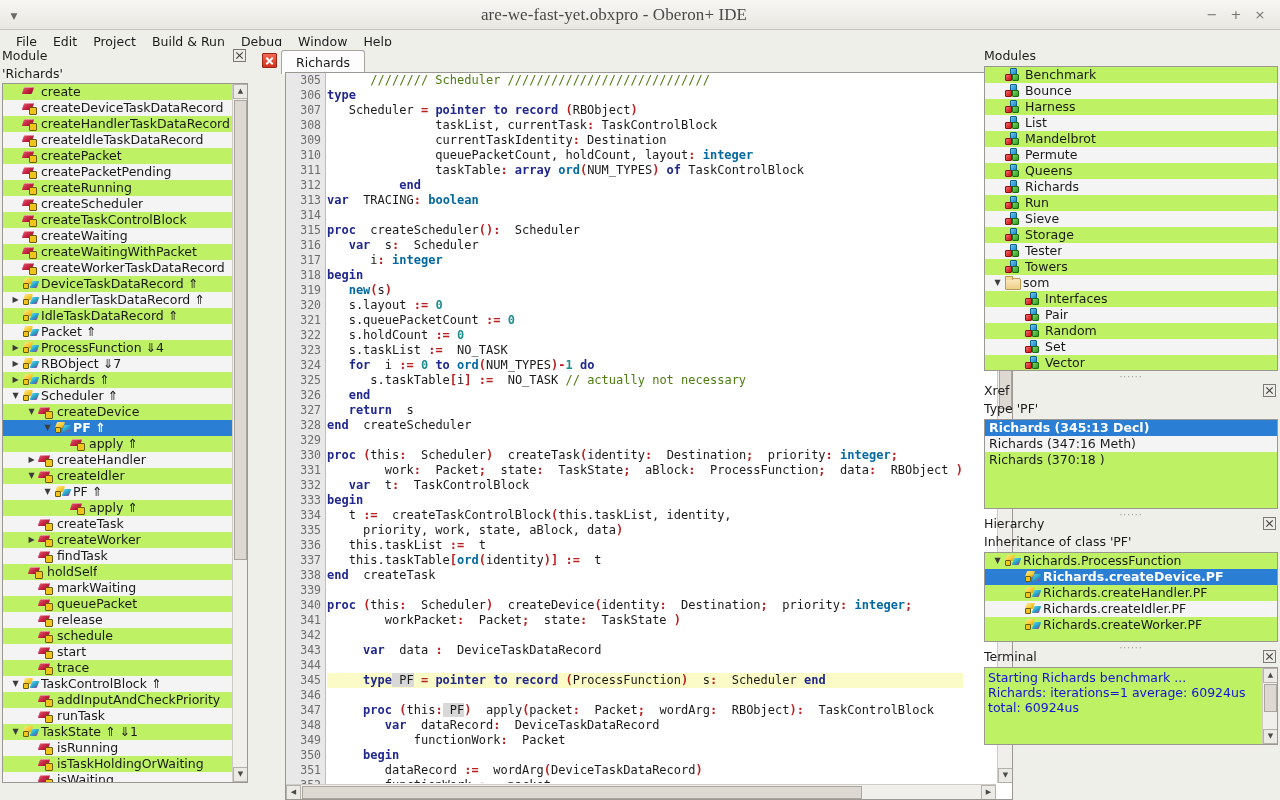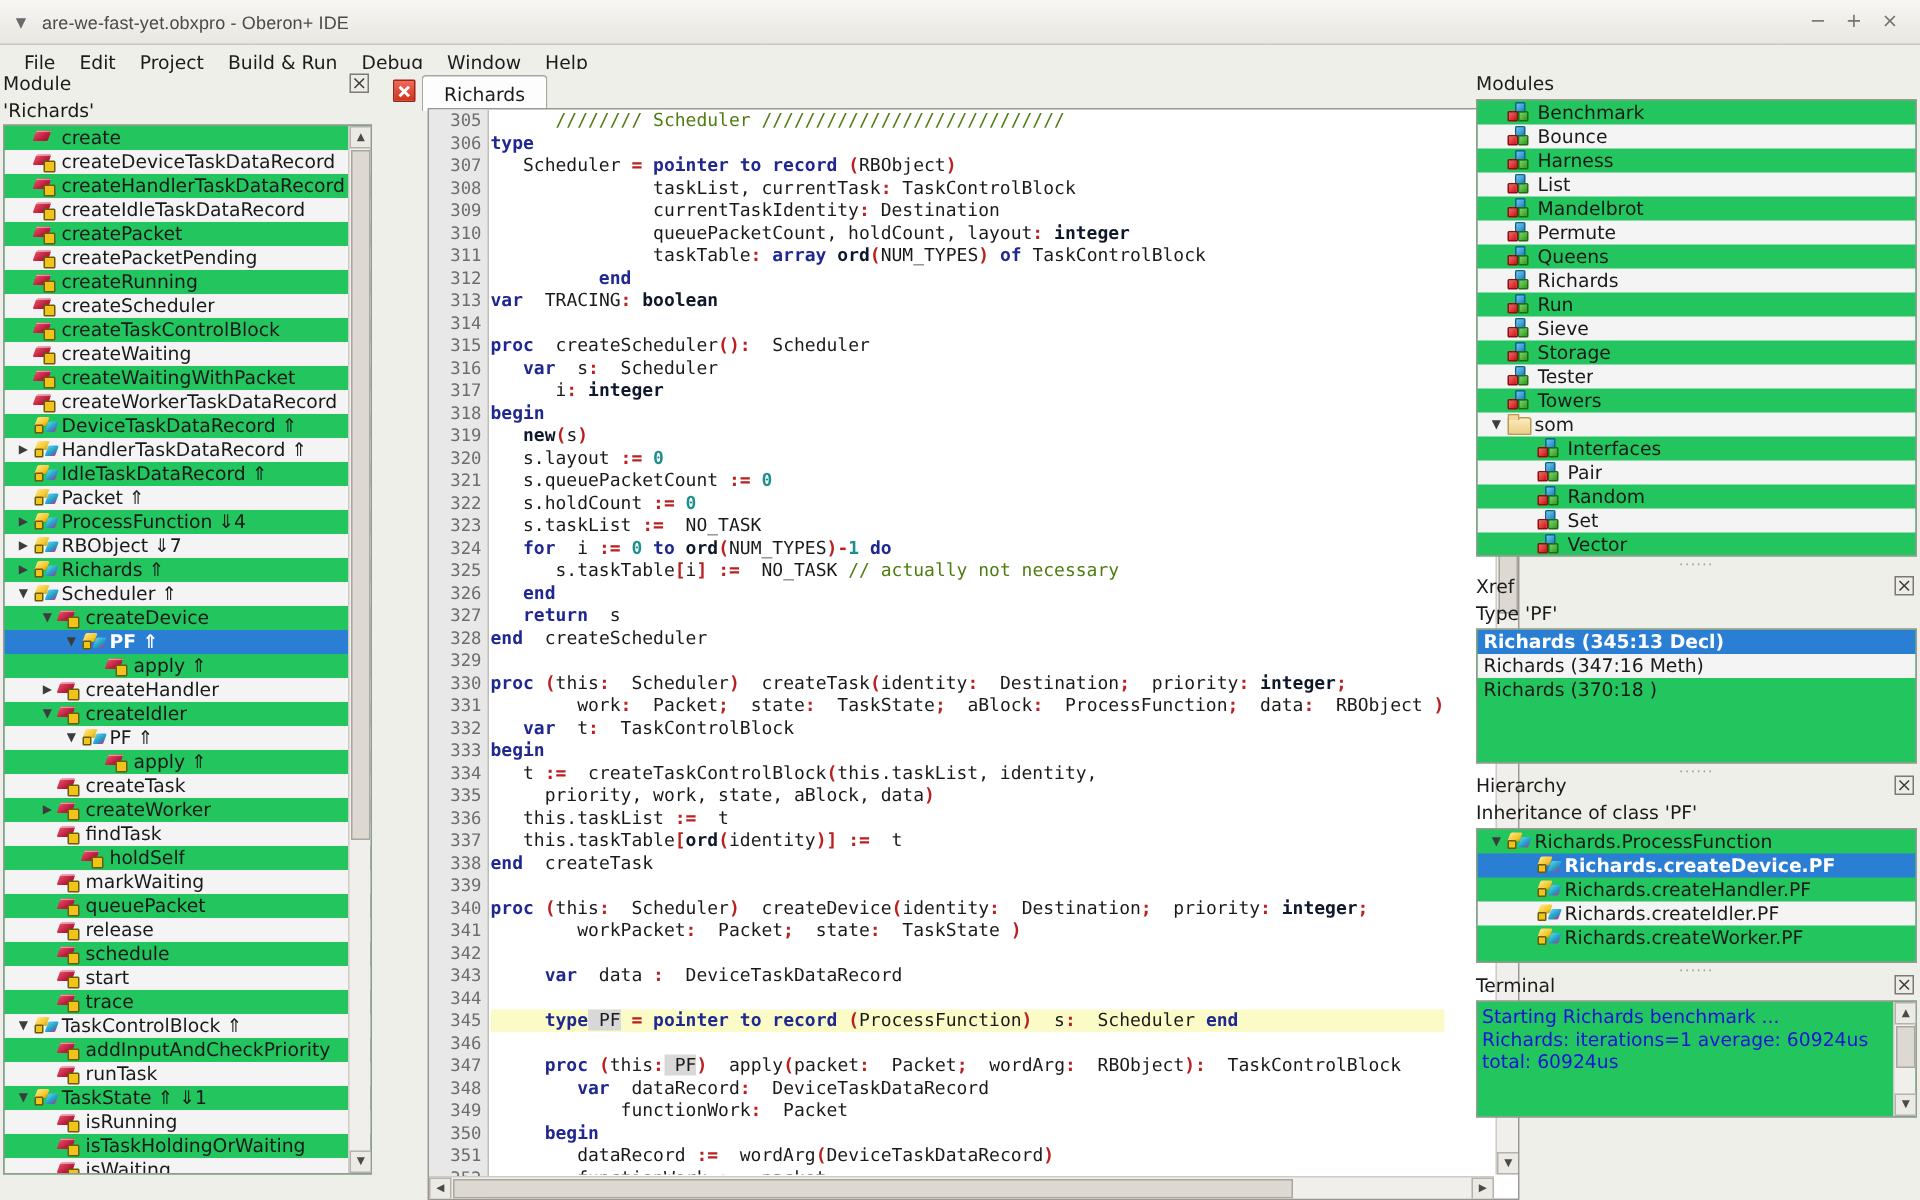--- a/index.html
+++ b/index.html
@@ -17,22 +17,22 @@
   #titlebar {
     position: absolute; left:0; top:0; width:1280px; height:30px;
     background: linear-gradient(to bottom, #f7f6f3 0%, #e9e7e1 100%);
     border-bottom: 1px solid #c9c6bd;
     display:flex; align-items:center;
   }
   #tb-menuarrow {
     width: 28px; text-align:center; color:#6a6a6a; font-size:9px; padding-top:2px;
   }
   #tb-title {
-    flex:1; font-size:12px; color:#4a4a4a;
-    font-family:Liberation Sans, sans-serif;
+    flex:1; text-align:center; font-size:17px; color:#4a4a4a;
+    font-family:Liberation Serif, serif;
     letter-spacing:0.1px;
   }
   #tb-controls { display:flex; align-items:center; padding-right:8px; }
   #tb-controls .wbtn {
     width:24px; height:22px; line-height:22px; text-align:center;
     color:#77746e; font-size:13px; cursor:default;
   }
 
   
   #menubar {
@@ -61,21 +61,21 @@
   .closebox:before, .closebox:after {
     content:""; position:absolute; left:1px; top:5px; width:9px; height:1px;
     background:#3a3a3a;
   }
   .closebox:before { transform: rotate(45deg); }
   .closebox:after  { transform: rotate(-45deg); }
 
   .subtitle { font-size:12.5px; height:18px; line-height:18px; padding-left:2px; }
 
   .treebox {
-    background:#22c55e; border:1px solid #9b9894;
+    background:#bef264; border:1px solid #9b9894;
     overflow:hidden; position:relative;
   }
   .rowlist { position:absolute; left:0; top:0; right:0; }
   .row {
     height:16px; line-height:16px; display:flex; align-items:center;
     font-size:12.5px; white-space:nowrap; padding-right:4px;
   }
   .row.alt { background:#f4f4f4; }
   .row.sel { background:#2a7fd4; color:#fff; font-weight:bold; }
   .row .lbl { overflow:hidden; text-overflow:clip; }
@@ -208,21 +208,21 @@
     position:absolute; left:41px; top:0; right:16px; bottom:16px;
     overflow:hidden;
   }
   #codelines { position:absolute; left:0; top:0; }
   .cl {
     height:15px; line-height:15px; white-space:pre;
     font-family:"DejaVu Sans Mono", monospace; font-size:12px; color:#1a1a1a;
   }
   .cl.hl { background:#fbfbc8; }
   .k  { color:#20288f; font-weight:bold; }       
-  .b  { color:#0f172a; font-weight:bold; }       
+  .b  { color:#0369a1; font-weight:bold; }       
   .p  { color:#bb2020; font-weight:bold; }       
   .n  { color:#1d8f8f; font-weight:bold; }       
   .cm { color:#4d7c0f; }                          
   .occ{ background:#d8d8d8; }                     
 
   
   #rightpanel { position:absolute; left:982px; top:46px; width:298px; height:754px; }
   .rp-sec { position:absolute; left:0; width:298px; }
 
   #modbox   { position:absolute; left:2px; top:20px; width:294px; height:305px; }
@@ -436,21 +436,21 @@
         <div class="row" style="padding-left:22px">
           <span class="twisty">▶</span>
           <span class="ic ic-proc lock"></span>
           <span class="lbl">createWorker</span>
         </div>
         <div class="row alt" style="padding-left:22px">
           <span class="twisty none">▶</span>
           <span class="ic ic-proc lock"></span>
           <span class="lbl">findTask</span>
         </div>
-        <div class="row" style="padding-left:38px">
+        <div class="row" style="padding-left:12px">
           <span class="twisty none">▶</span>
           <span class="ic ic-proc lock"></span>
           <span class="lbl">holdSelf</span>
         </div>
         <div class="row alt" style="padding-left:22px">
           <span class="twisty none">▶</span>
           <span class="ic ic-proc lock"></span>
           <span class="lbl">markWaiting</span>
         </div>
         <div class="row" style="padding-left:22px">

